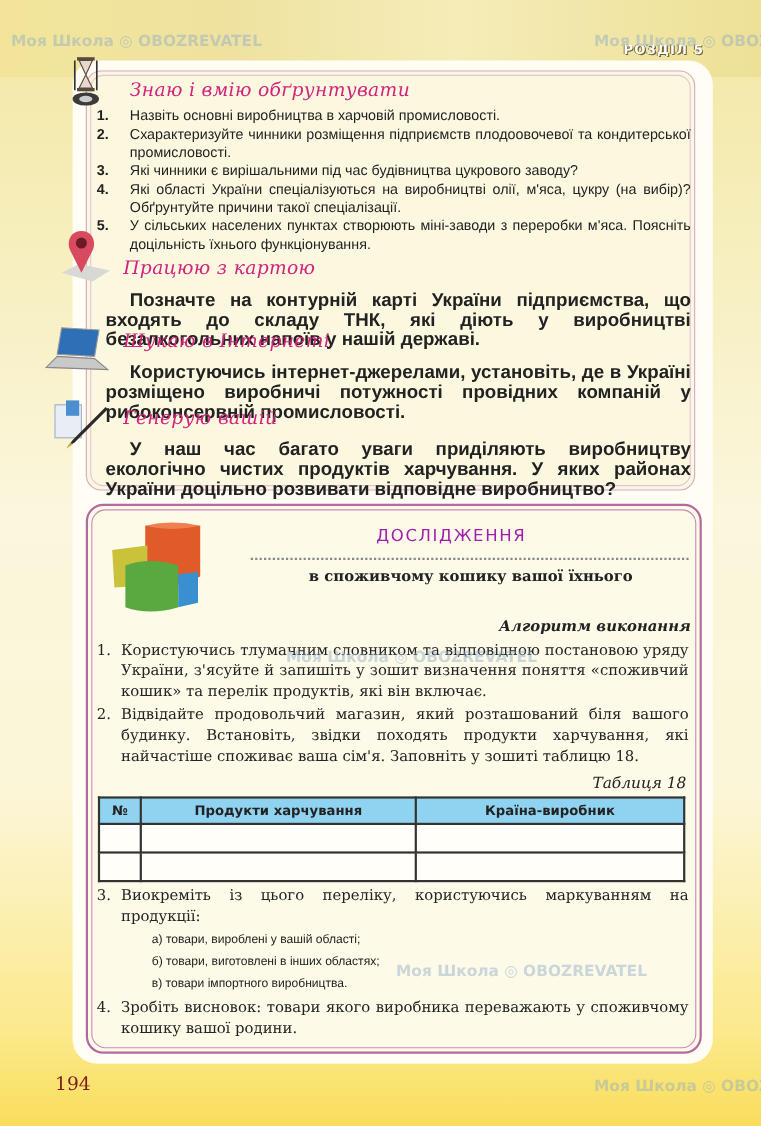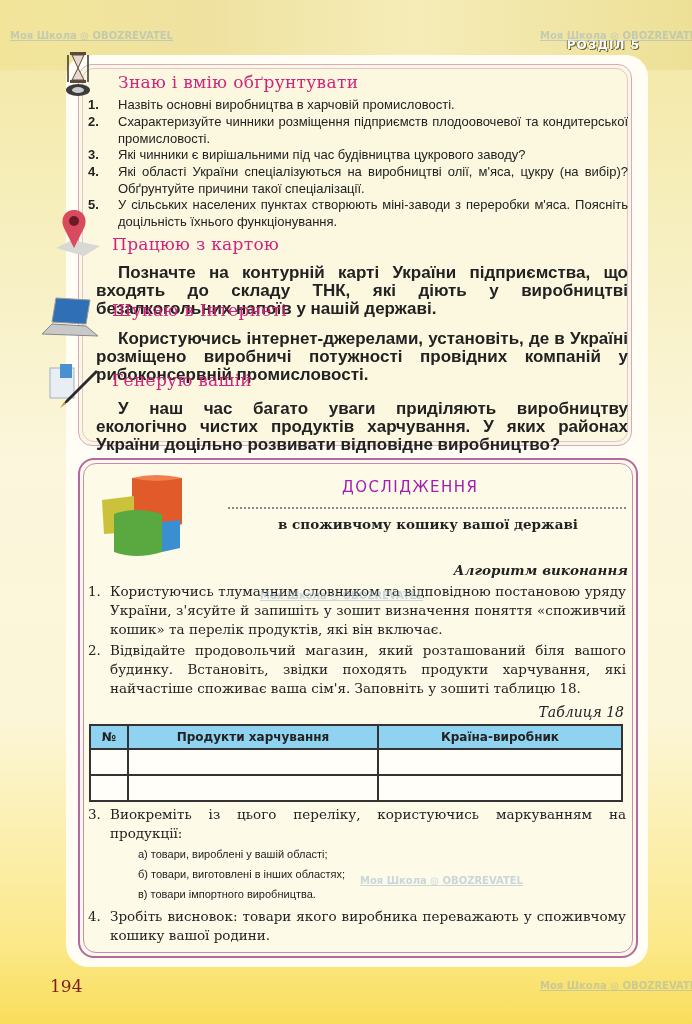--- a/index.html
+++ b/index.html
@@ -6,42 +6,42 @@
   body{width:692px;height:1024px;position:relative;overflow:hidden;
     background:linear-gradient(180deg,#f3e7a3 0%,#f6eebb 20%,#fbf6dc 45%,#fcf6d8 70%,#fbe98a 92%,#f9dd5a 100%);
     font-family:"Liberation Sans",sans-serif;color:#222;}
   .bg-band{position:absolute;left:0;top:0;width:692px;height:70px;
     background:linear-gradient(90deg,#f2e59a,#efe2a0 30%,#f5ecb8 60%,#ede096);}
   .section-label{position:absolute;right:52px;top:38px;font-family:"DejaVu Sans",sans-serif;font-weight:bold;
     font-size:12px;letter-spacing:1px;color:#fff;text-shadow:1px 1px 0 #6b6030,-1px 0 0 #8a7c40;}
   .panel{position:absolute;left:66px;top:55px;width:582px;height:912px;background:#fffdf4;border-radius:22px;}
   .top-box{position:absolute;left:78px;top:64px;width:552px;height:380px;border:1px solid #d4a9c4;border-radius:14px;background:#fcf8e0;}
   .top-box::after{content:"";position:absolute;left:3px;top:3px;right:3px;bottom:3px;border:1px solid #e3c4d6;border-radius:12px;pointer-events:none;}
-  .heading{position:absolute;font-family:"DejaVu Serif",serif;font-size:17px;color:#d0237e;letter-spacing:0.3px;}
+  .heading{position:absolute;font-family:"DejaVu Serif",serif;font-style:italic;font-size:17px;color:#d0237e;letter-spacing:0.3px;}
   .q{position:absolute;left:88px;font-size:13px;line-height:17px;color:#222;}
   .q .n{display:inline-block;width:28px;font-weight:bold;}
   .q .t{position:absolute;left:30px;width:510px;text-align:justify;}
   .para{position:absolute;left:96px;width:532px;font-size:17px;line-height:18px;text-align:justify;text-indent:22px;font-weight:bold;}
   .icon{position:absolute;}
   .research{position:absolute;left:78px;top:458px;width:556px;height:496px;border:2px solid #b46aa0;border-radius:16px;background:#fdfae8;}
   .research::after{content:"";position:absolute;left:3px;top:3px;right:3px;bottom:3px;border:1px solid #c98ab8;border-radius:13px;pointer-events:none;}
   .r-title{position:absolute;left:342px;top:478px;font-family:"DejaVu Sans",sans-serif;font-size:15px;color:#a21caf;letter-spacing:1.5px;}
   .dots{position:absolute;left:228px;top:507px;width:398px;border-top:2px dotted #888;}
   .topic{position:absolute;left:228px;top:514px;width:400px;text-align:center;font-family:"DejaVu Serif",serif;font-weight:bold;font-size:13.5px;line-height:20px;}
   .algo{position:absolute;left:228px;top:562px;width:400px;text-align:right;font-family:"DejaVu Serif",serif;font-style:italic;font-weight:bold;font-size:13.5px;}
   .step{position:absolute;left:88px;width:538px;font-family:"DejaVu Serif",serif;font-size:13.5px;line-height:19px;}
   .step .sn{position:absolute;left:0;}
   .step .st{position:absolute;left:22px;width:516px;text-align:justify;}
   .sub{position:absolute;left:110px;font-family:Liberation Sans, sans-serif;font-size:11px;line-height:19px;margin-left:28px;}
   .tcap{position:absolute;right:68px;top:704px;font-family:"DejaVu Serif",serif;font-style:italic;font-size:14px;}
   table.t18{position:absolute;left:89px;top:724px;width:534px;border-collapse:collapse;}
   table.t18 th{background:#8fd3f0;font-family:"DejaVu Sans",sans-serif;font-size:12px;font-weight:bold;height:20px;border:2px solid #333;}
   table.t18 td{height:22px;border:2px solid #333;background:#fffef8;}
   .pageno{position:absolute;left:50px;top:976px;font-family:"DejaVu Serif",serif;font-size:17px;color:#7f1d1d;}
-  .wm{position:absolute;font-size:10px;color:rgba(140,170,200,0.45);font-family:"DejaVu Sans",sans-serif;font-weight:bold;white-space:nowrap;text-decoration:underline;}
+  .wm{position:absolute;font-size:14px;color:rgba(140,170,200,0.45);font-family:"DejaVu Sans",sans-serif;font-weight:bold;white-space:nowrap;}
 </style>
 </head>
 <body>
 
 <div class="bg-band"></div>
 <div class="section-label">РОЗДІЛ 5</div>
 
 <div class="panel"></div>
 <div class="top-box"></div>
 
@@ -90,21 +90,21 @@
 <svg class="icon" style="left:96px;top:472px" width="96" height="86" viewBox="0 0 96 86">
   <path d="M36 6 L86 6 L86 52 L60 62 L36 56 Z" fill="#e05a2a"></path>
   <path d="M36 6 Q60 0 86 6 Q60 12 36 6 Z" fill="#f08050"></path>
   <path d="M6 28 L38 24 L38 60 L8 62 Z" fill="#c9c23a"></path>
   <path d="M18 42 Q40 34 66 42 L66 80 Q40 88 18 80 Z" fill="#5aa840"></path>
   <path d="M66 50 L84 48 L84 76 L66 80 Z" fill="#3a8fd0"></path>
 </svg>
 <div class="r-title">ДОСЛІДЖЕННЯ</div>
 <div class="dots"></div>
 <div class="topic">
-  <div>в споживчому кошику вашої державі</div>
+  <div>в споживчому кошику вашої їхнього</div>
 </div>
 <div class="algo">Алгоритм виконання</div>
 
 <div class="step" style="top:582px">
     <span class="sn">1.</span>
     <span class="st">Користуючись тлумачним словником та відповідною постановою уряду України, з'ясуйте й запишіть у зошит визначення поняття «споживчий кошик» та перелік продуктів, які він включає.</span>
   </div>
 <div class="step" style="top:641px">
     <span class="sn">2.</span>
     <span class="st">Відвідайте продовольчий магазин, який розташований біля вашого будинку. Встановіть, звідки походять продукти харчування, які найчастіше споживає ваша сім'я. Заповніть у зошиті таблицю 18.</span>

